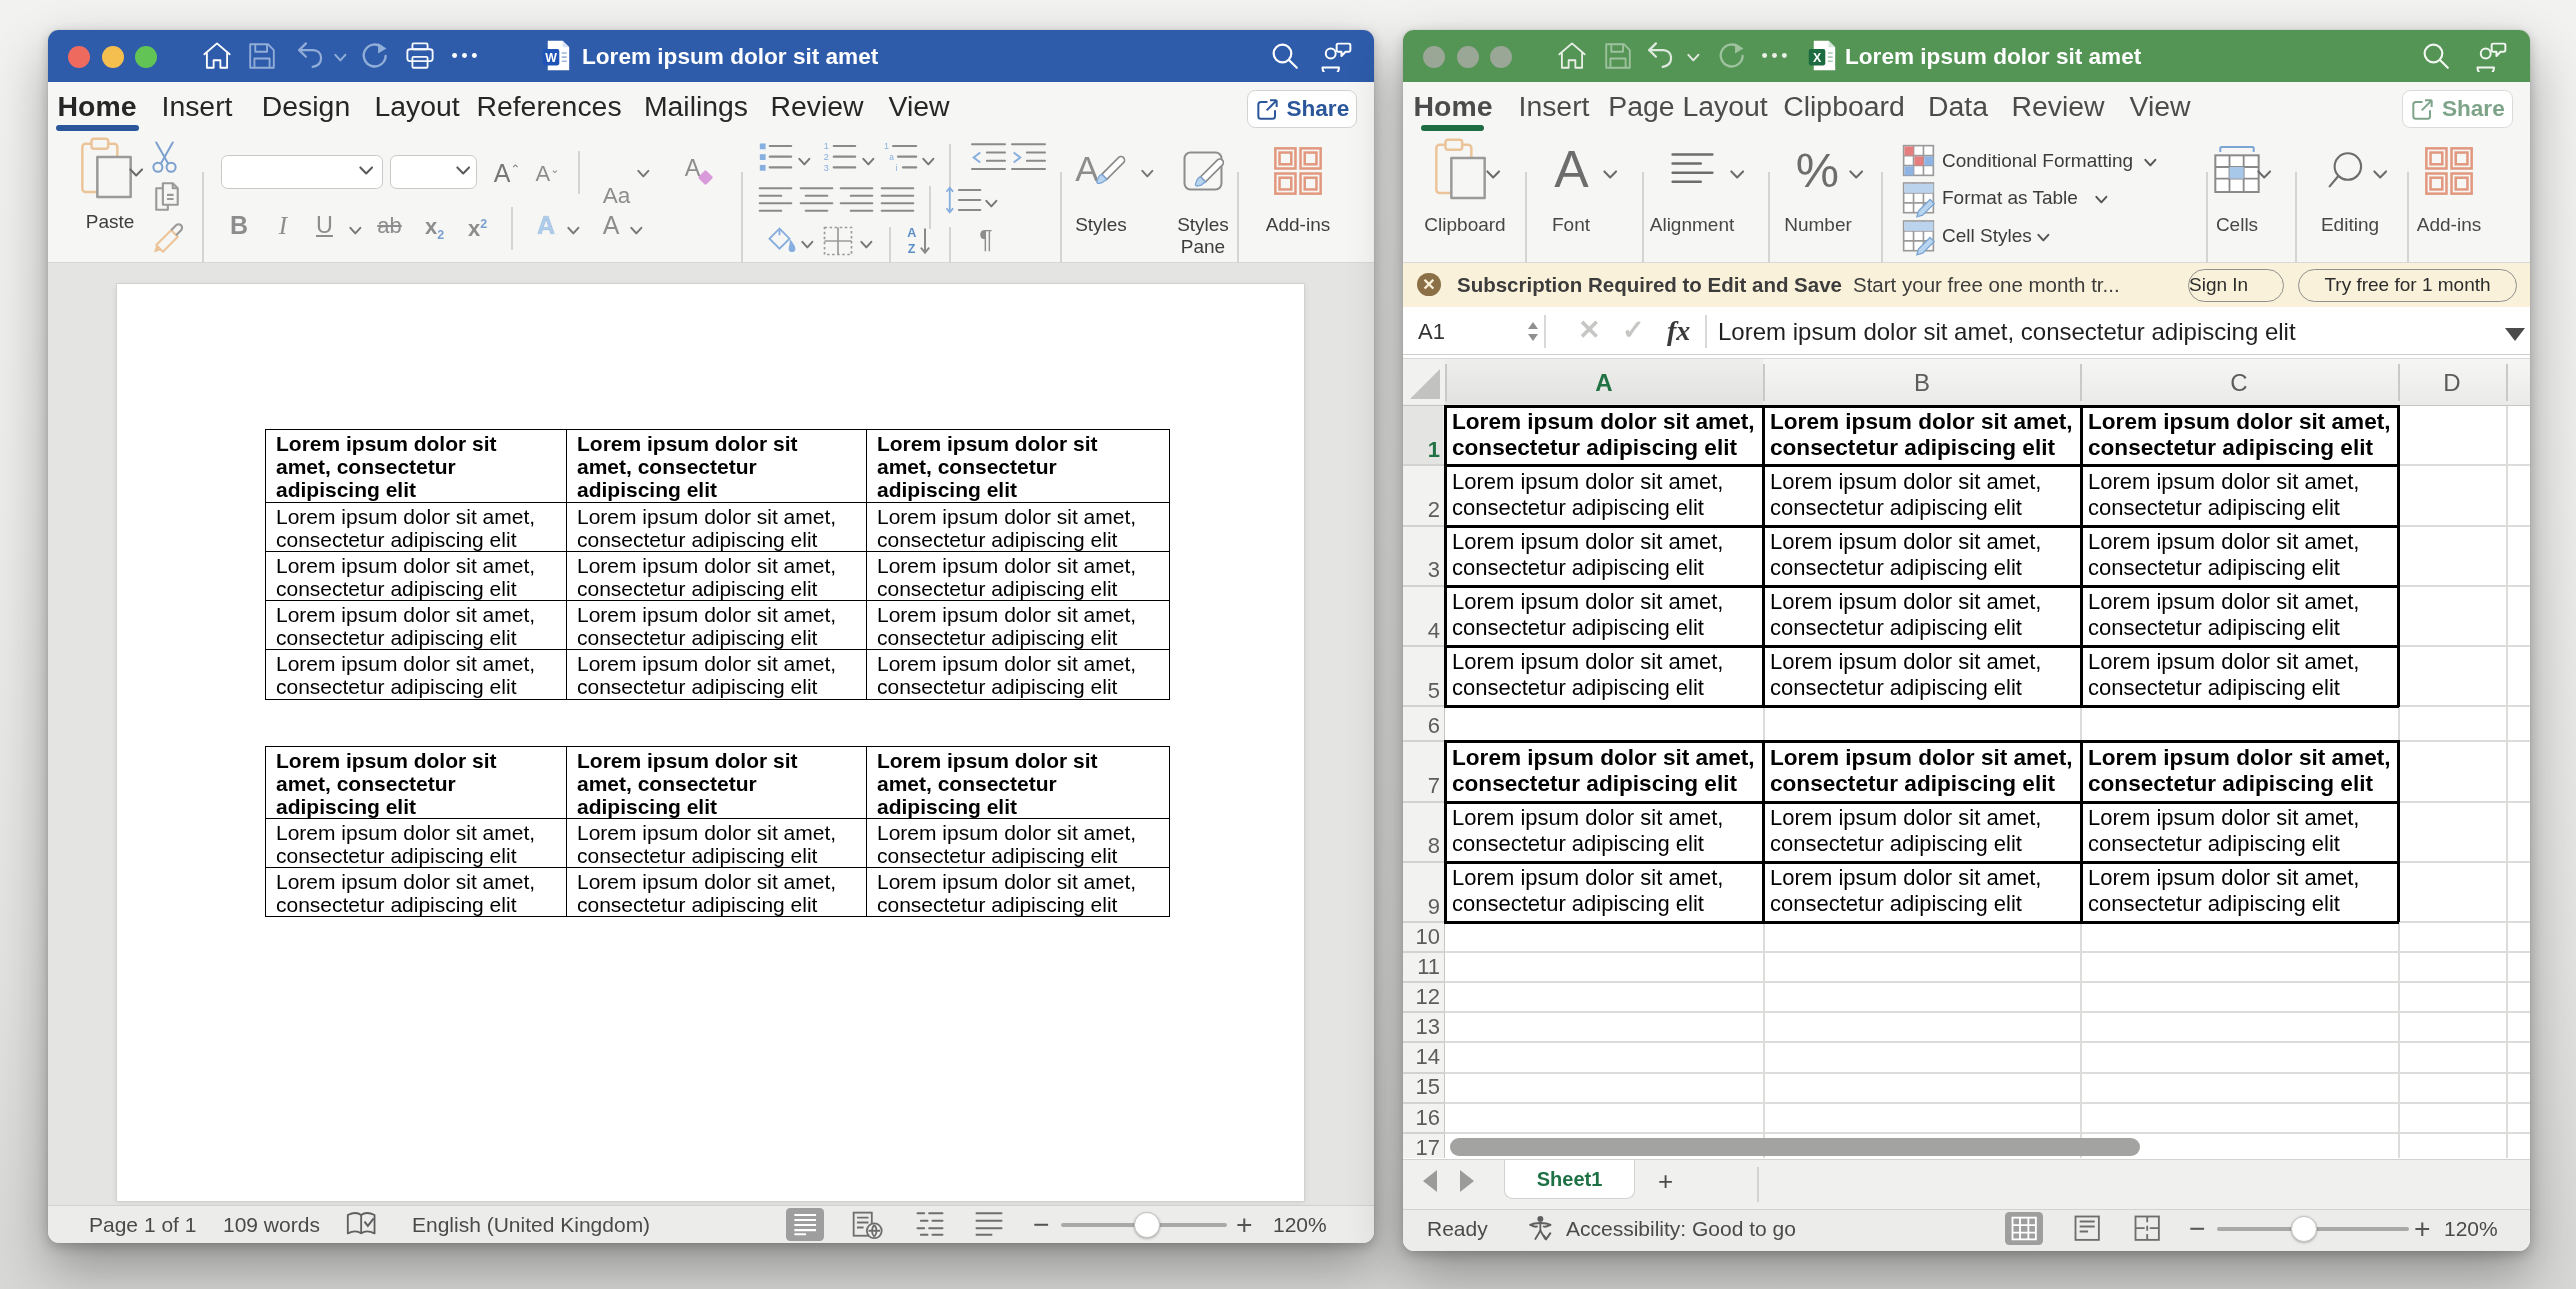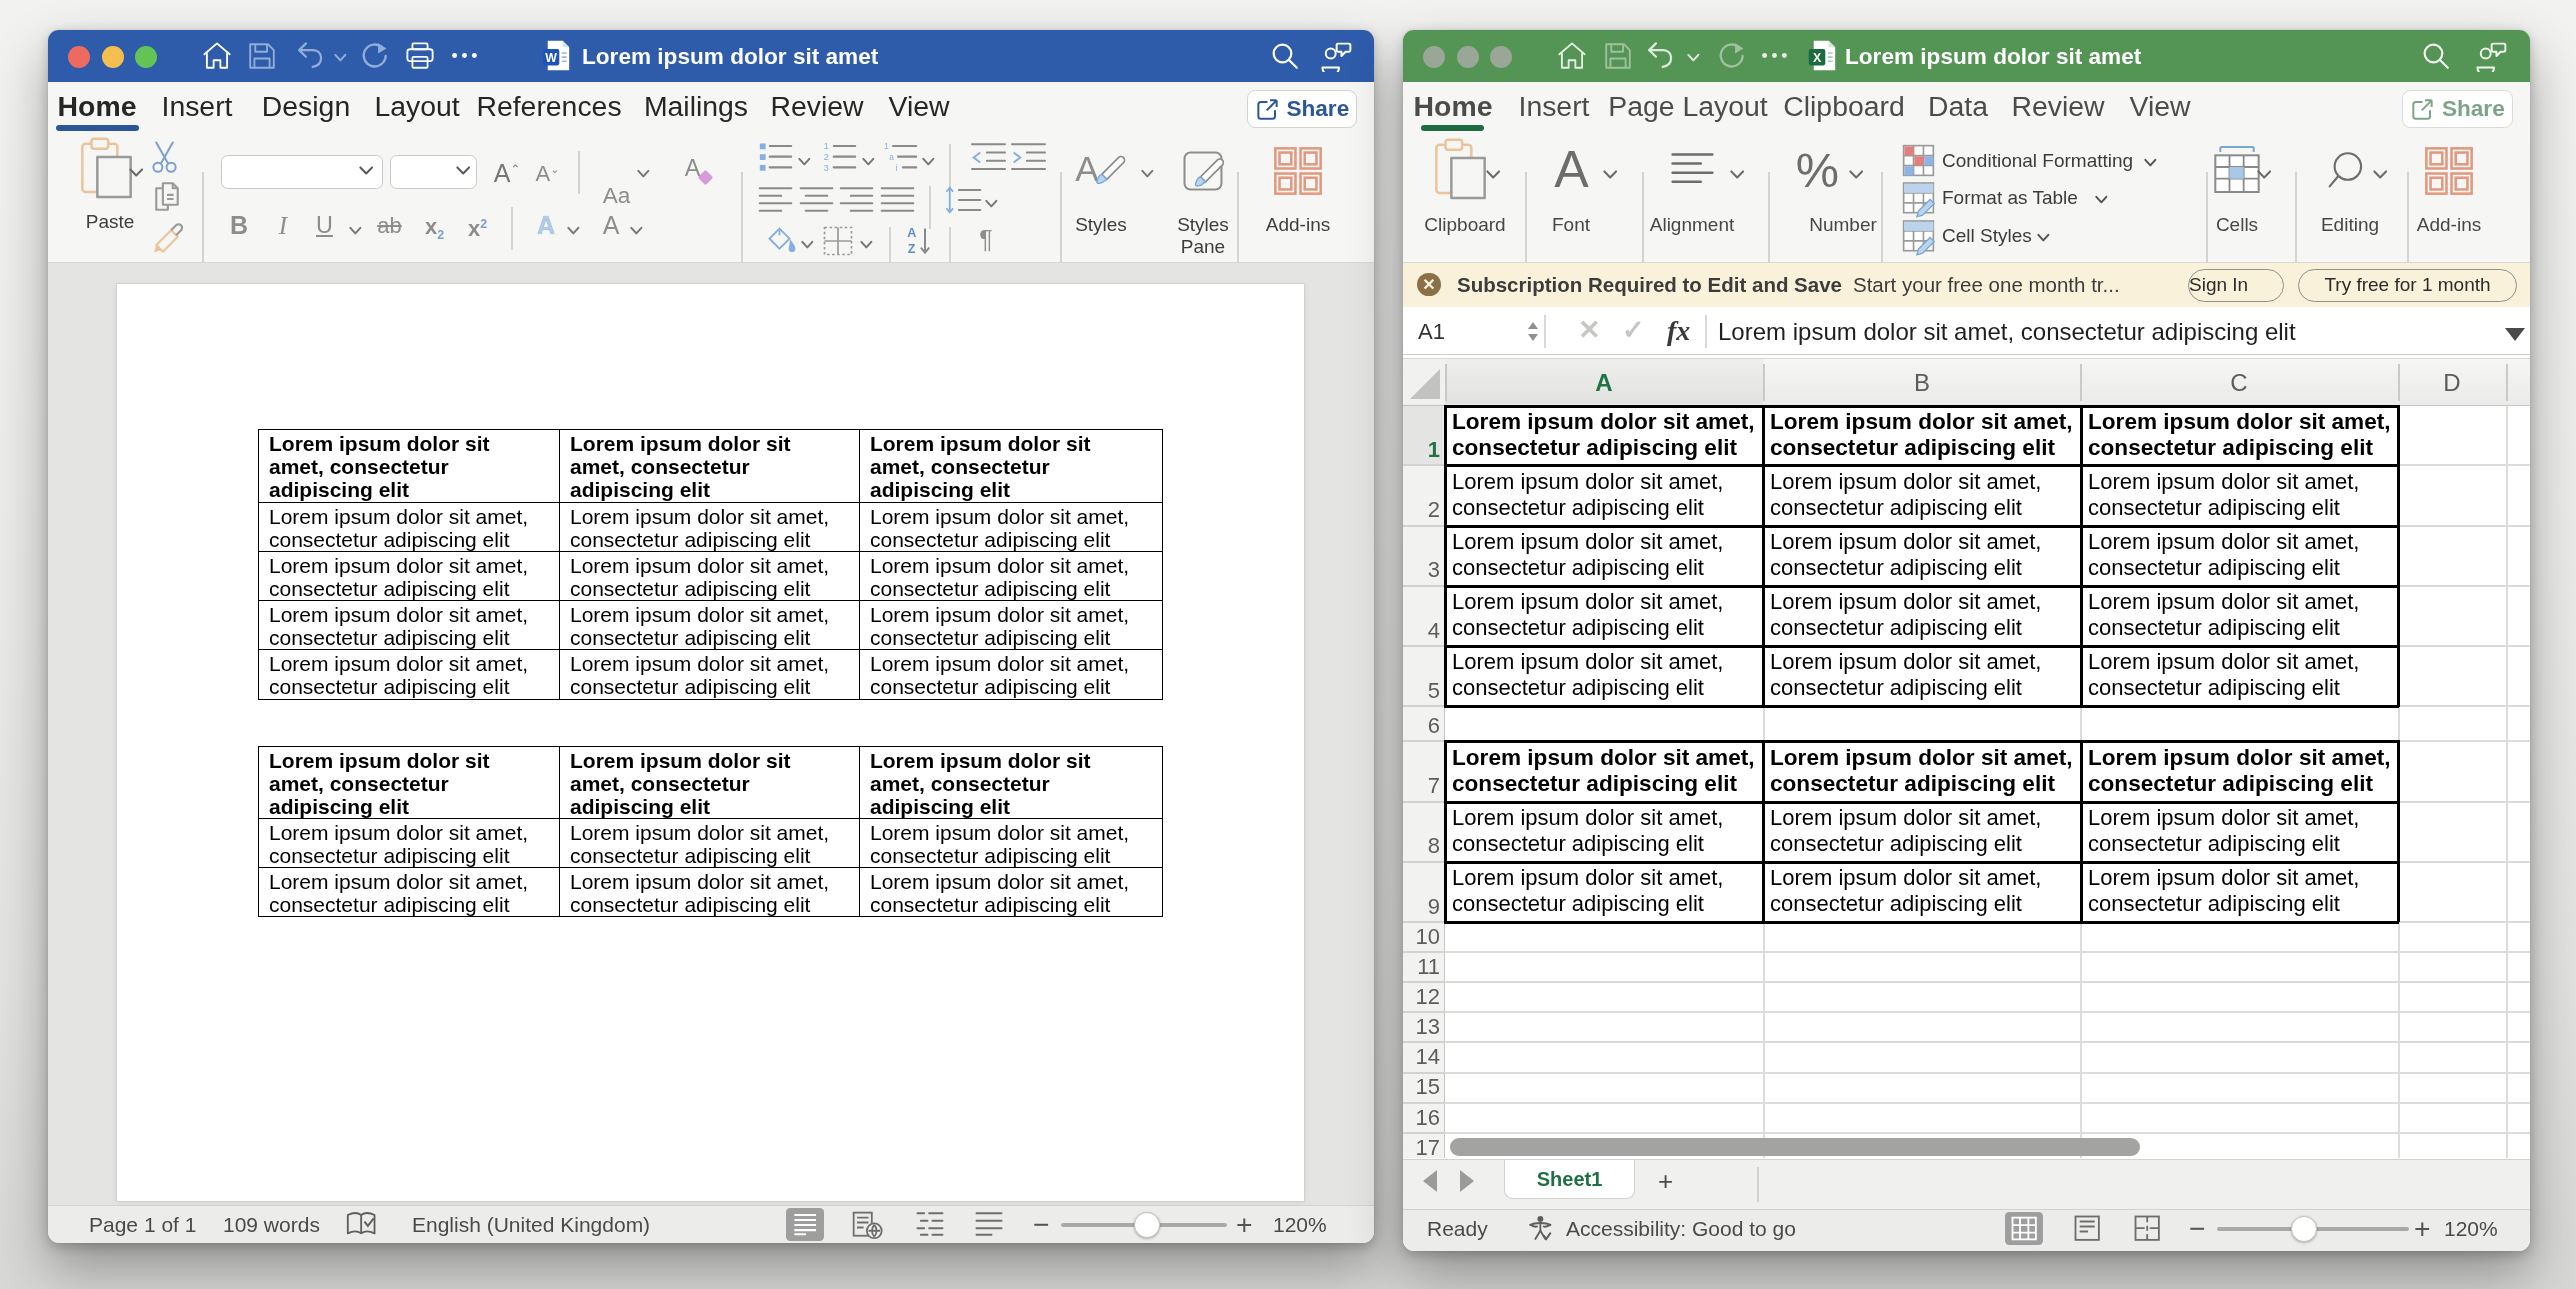--- a/index.html
+++ b/index.html
@@ -18,21 +18,21 @@
   .underline { position:absolute; height:5.9px; border-radius:3.3px; top:95px; }
   .sep { position:absolute; width:1.7px; background:#d4d4d2; top:142px; height:109px; }
   .glabel { position:absolute; transform:translateX(-50%); top:214px; font-size:19px; line-height:22px; color:#3e3e3e; white-space:nowrap; text-align:center; }
   .share { position:absolute; top:60px; height:38px; background:#fff; border:1.7px solid #d2d2d0; border-radius:8.4px;
     font-size:22.6px; font-weight:bold; display:flex; align-items:center; justify-content:center; }
   .statusbar { position:absolute; left:0; bottom:0; width:100%; height:38px; background:#ececeb; border-top:1.7px solid #d2d2d0;
     font-size:21px; color:#4a4a4a; }
   .statusbar .it { position:absolute; top:0; height:37px; line-height:37px; white-space:nowrap; }
   svg { display:block; }
   .cmb { position:absolute; background:#fff; border:1.7px solid #c9c9c7; border-radius:6.7px; height:34px; top:125px; }
-  .word-tbl { position:absolute; border-collapse:collapse; table-layout:fixed; }
+  .word-tbl { position:absolute; border-collapse:collapse; table-layout:fixed;margin-left:7px; }
   .word-tbl td { border:1.7px solid #000; vertical-align:top; font-size:21px; line-height:23px; padding:1.7px 0 0 10px; color:#000; }
   .zoomtrack { position:absolute; height:4.2px; background:#a9a9a7; border-radius:2.5px; }
   .zoomknob { position:absolute; width:26px; height:26px; background:#fff; border:0.8px solid #c4c4c2; border-radius:50%; box-shadow:0 0.8px 2.5px rgba(0,0,0,.3); }
   .pm { font-size:28.4px; color:#555; }
   #excel .tab { color:#4c4c4c; }
   #excel .glabel { color:#474747; }
 </style>
 </head>
 <body>
 
@@ -753,21 +753,21 @@
 <div class="abs" style="left:391px;top:115px;width:47px;height:49px;">
         <svg width="47" height="49" viewBox="0 0 56 58">
           <text x="28" y="50" font-size="58" fill="#6d6d6d" font-family="Liberation Sans" text-anchor="middle" font-weight="400">%</text>
         </svg>
       </div>
 <div class="abs" style="left:444px;top:135px;width:18.4px;height:18.4px;">
         <svg width="18.4" height="18.4" viewBox="0 0 22 22">
           <path d="M4 7.699999999999999 L11.0 14.96 L18 7.699999999999999" fill="none" stroke="#6a6a6a" stroke-width="2.4" stroke-linecap="round" stroke-linejoin="round" opacity="1.0"></path>
         </svg>
       </div>
-<div class="glabel" style="left:440px;top:184px;">Number</div>
+<div class="glabel" style="left:415px;top:184px;">Number</div>
 <div class="sep" style="left:478px;"></div>
 <div class="abs" style="left:499px;top:114px;width:33px;height:33px;">
         <svg width="33" height="33" viewBox="0 0 40 40">
           <rect x="2" y="2" width="36" height="36" fill="#fff" stroke="#9a9a9a" stroke-width="2"></rect>
           <path d="M2 14 H38 M2 26 H38 M14 2 V38 M26 2 V38" stroke="#9a9a9a" stroke-width="2"></path>
           <rect x="3" y="3" width="11" height="11" fill="#e57f7f"></rect>
           <rect x="15" y="15" width="11" height="11" fill="#e57f7f"></rect>
           <rect x="3" y="27" width="11" height="11" fill="#8fb4e3"></rect>
           <rect x="27" y="15" width="11" height="11" fill="#8fb4e3"></rect>
         </svg>

